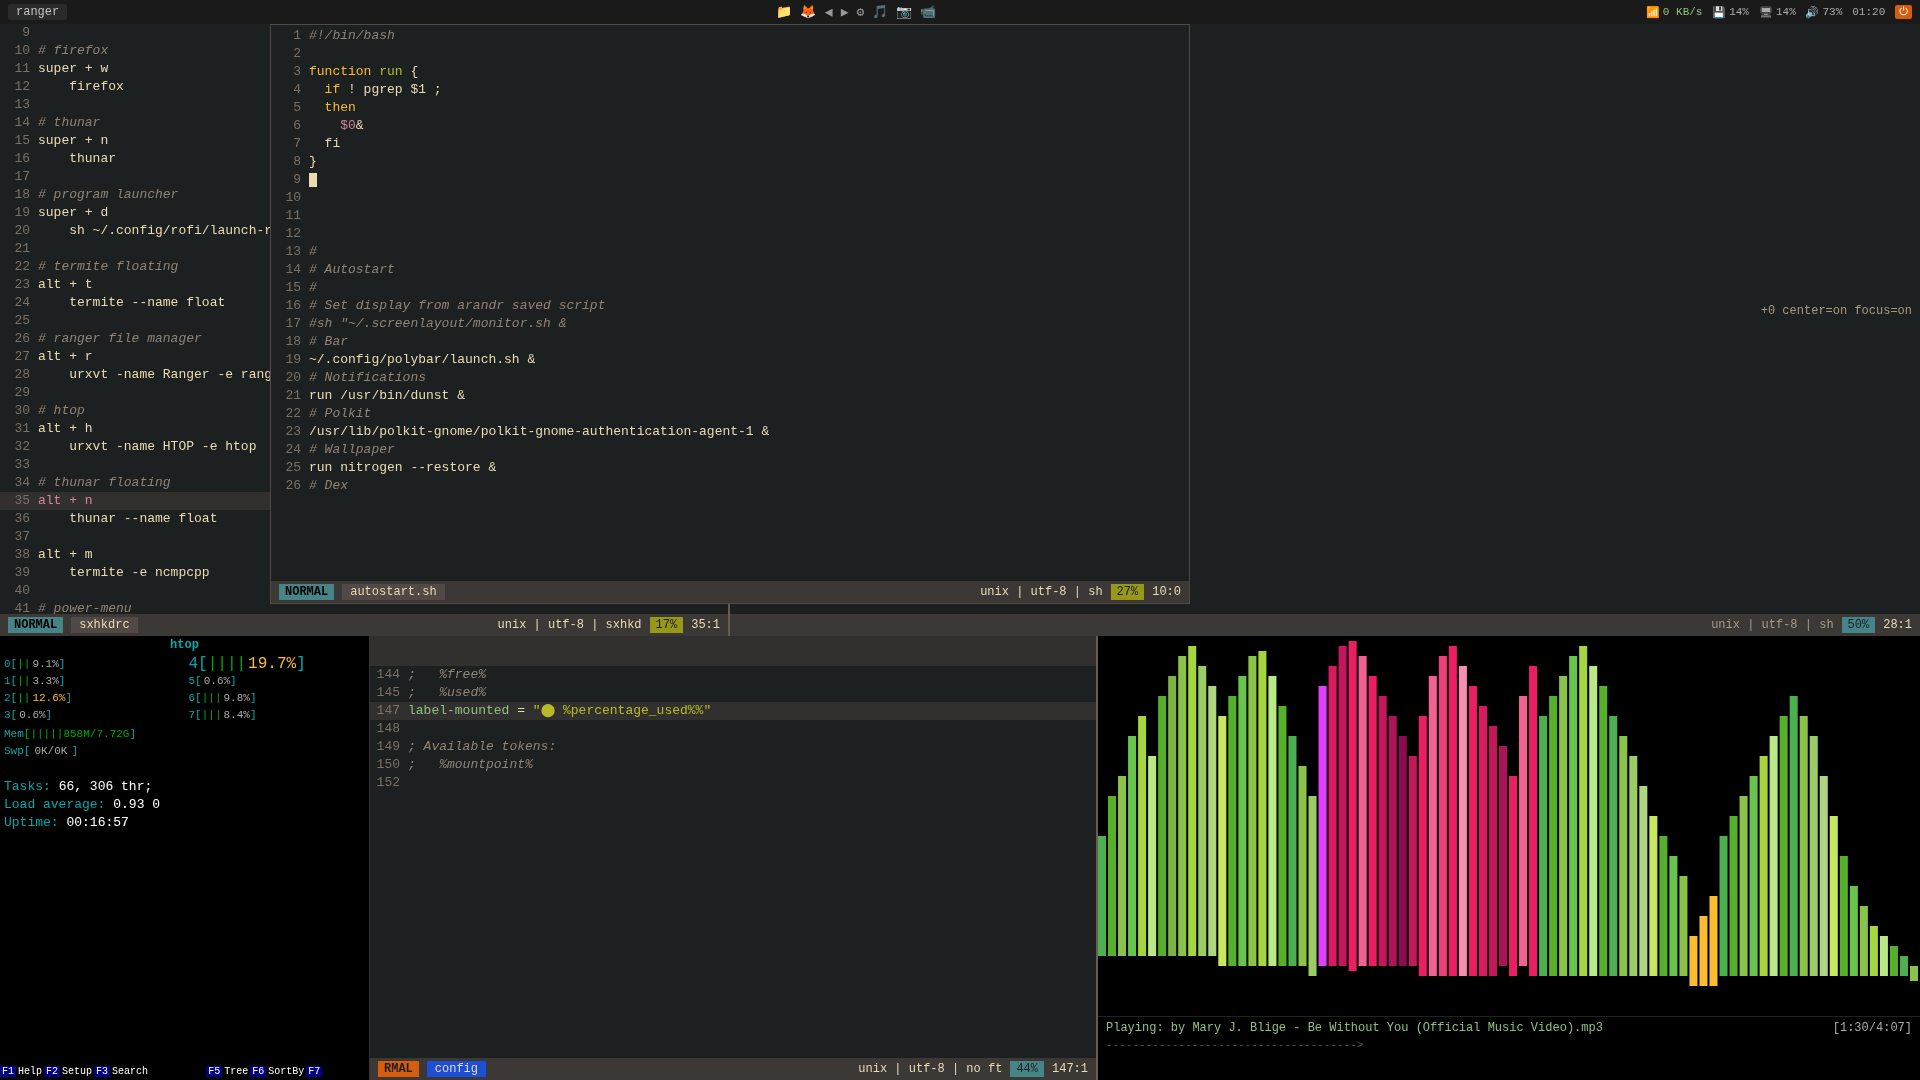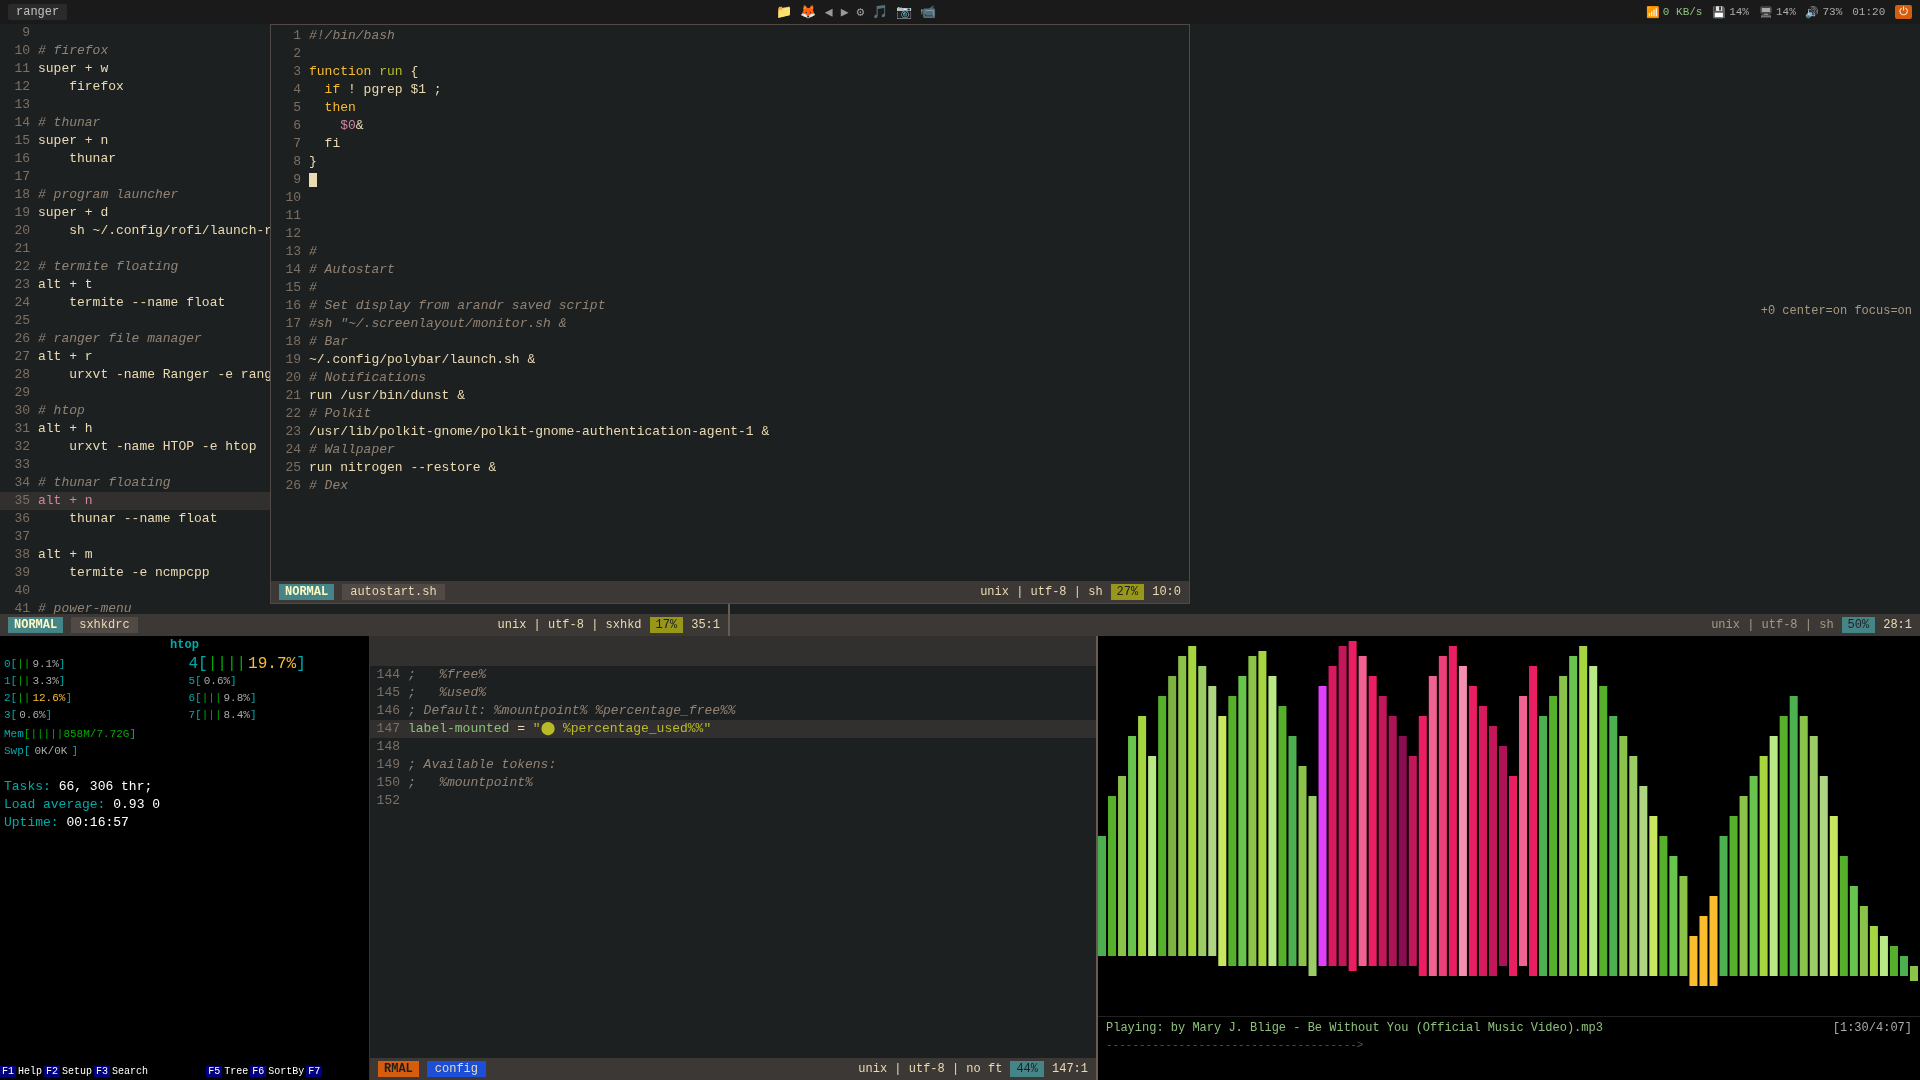--- a/index.html
+++ b/index.html
@@ -129,21 +129,21 @@
       right: 0;
     }
 
     .statusbar-mode {
       background: #98971a;
       color: #1d2021;
       padding: 1px 6px;
       font-weight: bold;
       font-size: 12px;
     }
-    .statusbar-mode.normal { background: #458588; color: #fef9c3; }
+    .statusbar-mode.normal { background: #458588; color: #000000; }
 
     .statusbar-filename {
       background: #504945;
       color: #ebdbb2;
       padding: 1px 8px;
     }
 
     .statusbar-percent {
       background: #504945;
       color: #a89984;
@@ -464,21 +464,20 @@
       </div>
     </div>
 
     <div id="mid-editor">
       <div style="height:30px;background:#32302f;display:flex;align-items:center;padding:0 4px;font-size:11px;color:#aaa;">
         
       </div>
       <div class="code-area">
         <div class="code-line"><span class="line-num">144</span><span class="line-content kw-comment">;   %free%</span></div>
         <div class="code-line"><span class="line-num">145</span><span class="line-content kw-comment">;   %used%</span></div>
-        <div class="code-line"><span class="line-num">146</span><span class="line-content kw-comment">; Default: %mountpoint% %percentage_free%%</span></div>
         <div class="code-line line-highlight"><span class="line-num">147</span><span class="line-content"><span style="color:#8ec07c;">label-mounted</span> = <span style="color:#b8bb26;">"⬤ %percentage_used%%"</span></span></div>
         <div class="code-line"><span class="line-num">148</span><span class="line-content"></span></div>
         <div class="code-line"><span class="line-num">149</span><span class="line-content kw-comment">; Available tokens:</span></div>
         <div class="code-line"><span class="line-num">150</span><span class="line-content kw-comment">;   %mountpoint%</span></div>
         <div class="code-line"><span class="line-num">152</span><span class="line-content"></span></div>
       </div>
       <div style="position:absolute;bottom:0;left:0;right:0;height:22px;background:#3c3836;display:flex;align-items:center;padding:0 8px;gap:8px;font-size:12px;color:#ebdbb2;">
         <span style="background:#d65d0e;color:#1d2021;padding:1px 6px;font-weight:bold;">RMAL</span>
         <span style="background:#1d4ed8;color:#ebdbb2;padding:1px 8px;">config</span>
         <span style="margin-left:auto;display:flex;gap:8px;align-items:center;">

